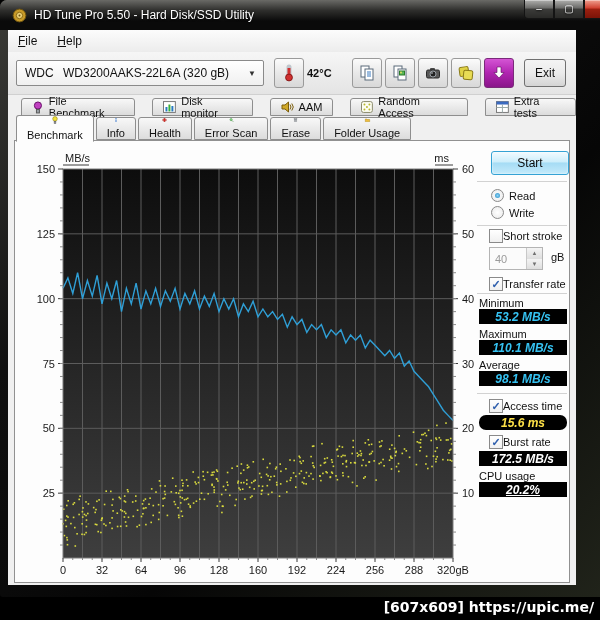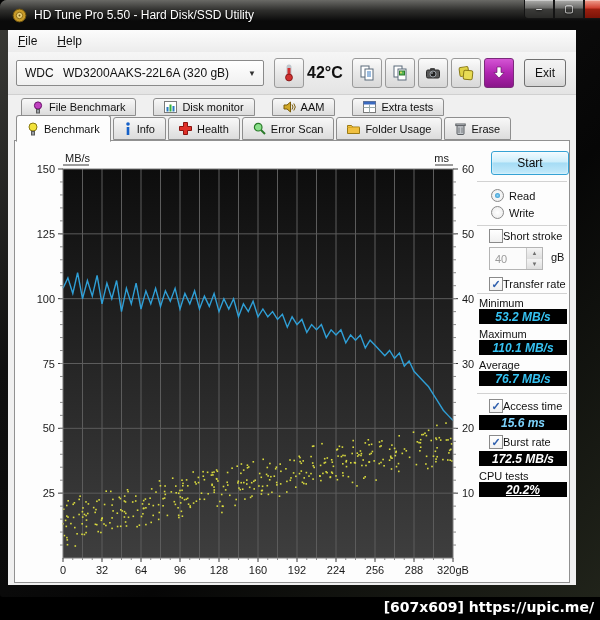--- a/index.html
+++ b/index.html
@@ -15,29 +15,29 @@
   
   .client{position:absolute;left:8px;top:30px;width:568px;height:555px;background:#f0f0f0;}
   .menubar{height:22px;background:linear-gradient(#fcfcfc,#ececec);display:flex;align-items:center;gap:20px;padding-left:10px;font-size:12px;color:#111;}
   .menu-item{display:inline-block;}
   .menu-item::first-letter{text-decoration:underline;}
   .toolbar{height:42px;display:flex;align-items:center;padding:0 10px 0 8px;background:linear-gradient(#f6f6f6,#e4e4e4);border-bottom:1px solid #d0d0d0;}
   .combo{width:246px;height:24px;border:1px solid #8a8a8a;background:linear-gradient(#fff,#f0f0f0);display:flex;align-items:center;font-size:12px;color:#111;border-radius:2px;}
   .combo .brand{width:38px;padding-left:8px;}
   .combo .arrow{margin-left:auto;padding-right:7px;font-size:8px;color:#333;}
   .toolbtn{width:30px;height:30px;border:1px solid #9a9a9a;border-radius:3px;background:linear-gradient(#fbfbfb,#e8e8e8 50%,#d8d8d8);display:flex;align-items:center;justify-content:center;margin-left:3px;box-sizing:border-box;}
-  .temp{margin-left:3px;font-size:16px;font-weight:bold;color:#111;}
+  .temp{margin-left:3px;font-size:11px;font-weight:bold;color:#111;}
   .icon-group{margin-left:auto;display:flex;}
   .exit-btn{width:40px;height:26px;margin-left:10px;border:1px solid #707070;border-radius:3px;background:linear-gradient(#f4f4f4,#ebebeb 50%,#d4d4d4);font-size:12px;color:#111;display:flex;align-items:center;justify-content:center;}
   
   .tabstrip{position:relative;height:46px;background:#f0f0f0;}
   .tabrow1{position:absolute;left:13px;top:3px;display:flex;gap:17px;}
   .tabrow2{position:absolute;left:8px;top:20px;display:flex;gap:2px;z-index:2;}
   .tab{display:flex;align-items:center;gap:5px;font-size:11px;color:#111;border:1px solid #8e8e8e;border-radius:3px 3px 0 0;background:linear-gradient(#f8f8f8,#dcdcdc);padding:0 10px;height:16px;}
-  .tabrow2 .tab{height:21px;margin-top:2px;}
+  .tabrow2 .tab{height:21px;margin-top:2px;flex-direction:column;}
   .tabrow2 .tab.active{background:#fdfdfd;border-bottom:1px solid #fdfdfd;height:25px;margin-top:0;z-index:3;}
   
   .page{position:absolute;left:6px;top:110px;width:554px;height:441px;background:#fdfdfd;border:1px solid #919191;}
   svg text{font-family:"Liberation Sans",sans-serif;font-size:11px;fill:#1a1a1a;}
   
   .panel{position:absolute;left:460px;top:0;width:94px;height:441px;font-size:11px;color:#111;}
   .start-btn{position:absolute;left:16px;top:10px;width:76px;height:22px;border:1px solid #35a2d4;border-radius:3px;background:linear-gradient(#f2fbff,#cdeefb 45%,#a5dcf5 50%,#c4eafa);display:flex;align-items:center;justify-content:center;font-size:12px;color:#0a0a0a;box-shadow:inset 0 0 2px #fff;}
   .sep{position:absolute;left:2px;width:90px;border-top:1px solid #d2d2d2;}
   .radio-row{position:absolute;left:16px;display:flex;align-items:center;gap:5px;}
   .radio{width:11px;height:11px;border:1px solid #8a8a8a;border-radius:50%;background:radial-gradient(#fff,#e8e8e8);position:relative;}
@@ -45,21 +45,21 @@
   .cb-row{position:absolute;left:14px;display:flex;align-items:center;gap:0;}
   .checkbox{width:12px;height:12px;border:1px solid #8a8a8a;background:linear-gradient(#fff,#f0f0f0);display:flex;align-items:center;justify-content:center;font-size:11px;line-height:10px;color:#3060ae;font-weight:bold;}
   .spinner{position:absolute;left:14px;top:106px;width:52px;height:21px;border:1px solid #b4b4b4;background:#fbfbfb;display:flex;}
   .spinner .val{flex:1;display:flex;align-items:center;padding-left:5px;color:#9a9a9a;font-size:11px;}
   .spin-arrows{width:15px;display:flex;flex-direction:column;border-left:1px solid #c8c8c8;}
   .spin-arrows div{flex:1;display:flex;align-items:center;justify-content:center;font-size:6px;color:#707070;background:linear-gradient(#f4f4f4,#dedede);}
   .unit{position:absolute;left:76px;top:110px;}
   .plabel{position:absolute;left:4px;}
   .vbox{position:absolute;left:4px;width:88px;height:15px;background:#000;display:flex;align-items:center;justify-content:center;font-size:12px;font-weight:bold;font-style:italic;}
   .vbox.cyan{color:#35c2f2;}
-  .vbox.yellow{color:#7dd3fc;}
+  .vbox.yellow{color:#fde047;border-radius:7px;}
   .vbox.white{color:#fff;}
   
   .watermark{position:absolute;right:6px;top:599px;color:#fff;font-size:14px;font-weight:bold;font-family:"DejaVu Sans",sans-serif;}
 </style>
 </head>
 <body>
 
 <div class="window">
   <div class="titlebar">
     <svg width="15" height="15" viewBox="0 0 15 15">
@@ -157,20 +157,31 @@
         </div>
         <div class="tab">
           <svg width="13" height="12" viewBox="0 0 13 12">
             <polygon points="1,4 4,4 7.5,1 7.5,11 4,8 1,8" fill="#d0a828" stroke="#7a5c0a"></polygon>
             <path d="M9 3.5 q2 2.5 0 5" fill="none" stroke="#7a5c0a"></path>
               <path d="M10.8 2.5 q3 3.5 0 7" fill="none" stroke="#7a5c0a"></path>
           </svg>
           <span>AAM</span>
         </div>
         <div class="tab">
+          <svg width="12" height="12" viewBox="0 0 12 12">
+            <rect x="0.5" y="0.5" width="11" height="11" rx="2" fill="#fdfdf2" stroke="#8a8a6a"></rect>
+            <circle cx="3.5" cy="3.5" r="1" fill="#b8b830"></circle>
+              <circle cx="8.5" cy="3.5" r="1" fill="#b8b830"></circle>
+              <circle cx="6" cy="6" r="1" fill="#b8b830"></circle>
+              <circle cx="3.5" cy="8.5" r="1" fill="#b8b830"></circle>
+              <circle cx="8.5" cy="8.5" r="1" fill="#b8b830"></circle>
+          </svg>
+          <span>Random Access</span>
+        </div>
+        <div class="tab">
           <svg width="13" height="12" viewBox="0 0 13 12">
             <rect x="0.5" y="0.5" width="12" height="11" fill="#fff" stroke="#7a7a7a"></rect>
             <rect x="0.5" y="0.5" width="12" height="3" fill="#3a6ac0"></rect>
             <line x1="0.5" y1="6.5" x2="12.5" y2="6.5" stroke="#9aa"></line>
               <line x1="6.5" y1="3.5" x2="6.5" y2="11.5" stroke="#9aa"></line>
           </svg>
           <span>Extra tests</span>
         </div>
       </div>
 
@@ -196,34 +207,34 @@
           <span>Health</span>
         </div>
         <div class="tab">
           <svg width="13" height="13" viewBox="0 0 13 13">
             <circle cx="5.2" cy="5.2" r="3.8" fill="#8ae08a" stroke="#2a7a2a" stroke-width="1.2"></circle>
             <line x1="8" y1="8" x2="12" y2="12" stroke="#2a7a2a" stroke-width="2"></line>
           </svg>
           <span>Error Scan</span>
         </div>
         <div class="tab">
-          <svg width="13" height="11" viewBox="0 0 13 11">
-            <path d="M0.5 2.5 h4 l1.2 1.5 h6.8 v6.5 h-12 z" fill="#f0c040" stroke="#9a7a14"></path>
-            <path d="M0.5 4.5 h12" stroke="#d8a828" fill="none"></path>
-          </svg>
-          <span>Folder Usage</span>
-        </div>
-        <div class="tab">
           <svg width="11" height="13" viewBox="0 0 11 13">
             <rect x="2" y="3.5" width="7" height="9" rx="1" fill="#c0c4c8" stroke="#5a5e62"></rect>
             <rect x="0.8" y="2" width="9.4" height="1.6" fill="#d4d8dc" stroke="#5a5e62"></rect>
             <line x1="4" y1="5.5" x2="4" y2="11" stroke="#7a7e82"></line>
               <line x1="7" y1="5.5" x2="7" y2="11" stroke="#7a7e82"></line>
           </svg>
           <span>Erase</span>
+        </div>
+        <div class="tab">
+          <svg width="13" height="11" viewBox="0 0 13 11">
+            <path d="M0.5 2.5 h4 l1.2 1.5 h6.8 v6.5 h-12 z" fill="#f0c040" stroke="#9a7a14"></path>
+            <path d="M0.5 4.5 h12" stroke="#d8a828" fill="none"></path>
+          </svg>
+          <span>Folder Usage</span>
         </div>
       </div>
     </div>
 
     <div class="page">
       <svg id="chart-svg" width="554" height="441">
           <defs>
             <linearGradient id="plotbg" x1="0" y1="0" x2="0" y2="1">
               <stop offset="0" stop-color="#0d0d0d"></stop>
               <stop offset="1" stop-color="#3e3e3e"></stop>
@@ -836,35 +847,35 @@
           <span class="checkbox">✓</span>
           <span>Transfer rate</span>
         </div>
         <div class="sep" style="top:152px;"></div>
 
         <div class="plabel" style="top:156px;">Minimum</div>
         <div class="vbox cyan" style="top:168px;">53.2 MB/s</div>
         <div class="plabel" style="top:187px;">Maximum</div>
         <div class="vbox cyan" style="top:199px;">110.1 MB/s</div>
         <div class="plabel" style="top:218px;">Average</div>
-        <div class="vbox cyan" style="top:230px;">76.7 MB/s</div>
+        <div class="vbox cyan" style="top:230px;">98.1 MB/s</div>
         <div class="sep" style="top:252px;"></div>
 
         <div class="cb-row" style="top:258px;">
           <span class="checkbox">✓</span>
           <span>Access time</span>
         </div>
         <div class="vbox yellow" style="top:274px;">15.6 ms</div>
 
         <div class="cb-row" style="top:294px;">
           <span class="checkbox">✓</span>
           <span>Burst rate</span>
         </div>
         <div class="vbox white" style="top:310px;">172.5 MB/s</div>
 
-        <div class="plabel" style="top:329px;">CPU tests</div>
+        <div class="plabel" style="top:329px;">CPU usage</div>
         <div class="vbox white" style="top:341px;text-decoration:underline;">20.2%</div>
       </div>
     </div>
   </div>
 </div>
 
 <div class="watermark">[607x609] https://upic.me/</div>
 
 </body></html>

